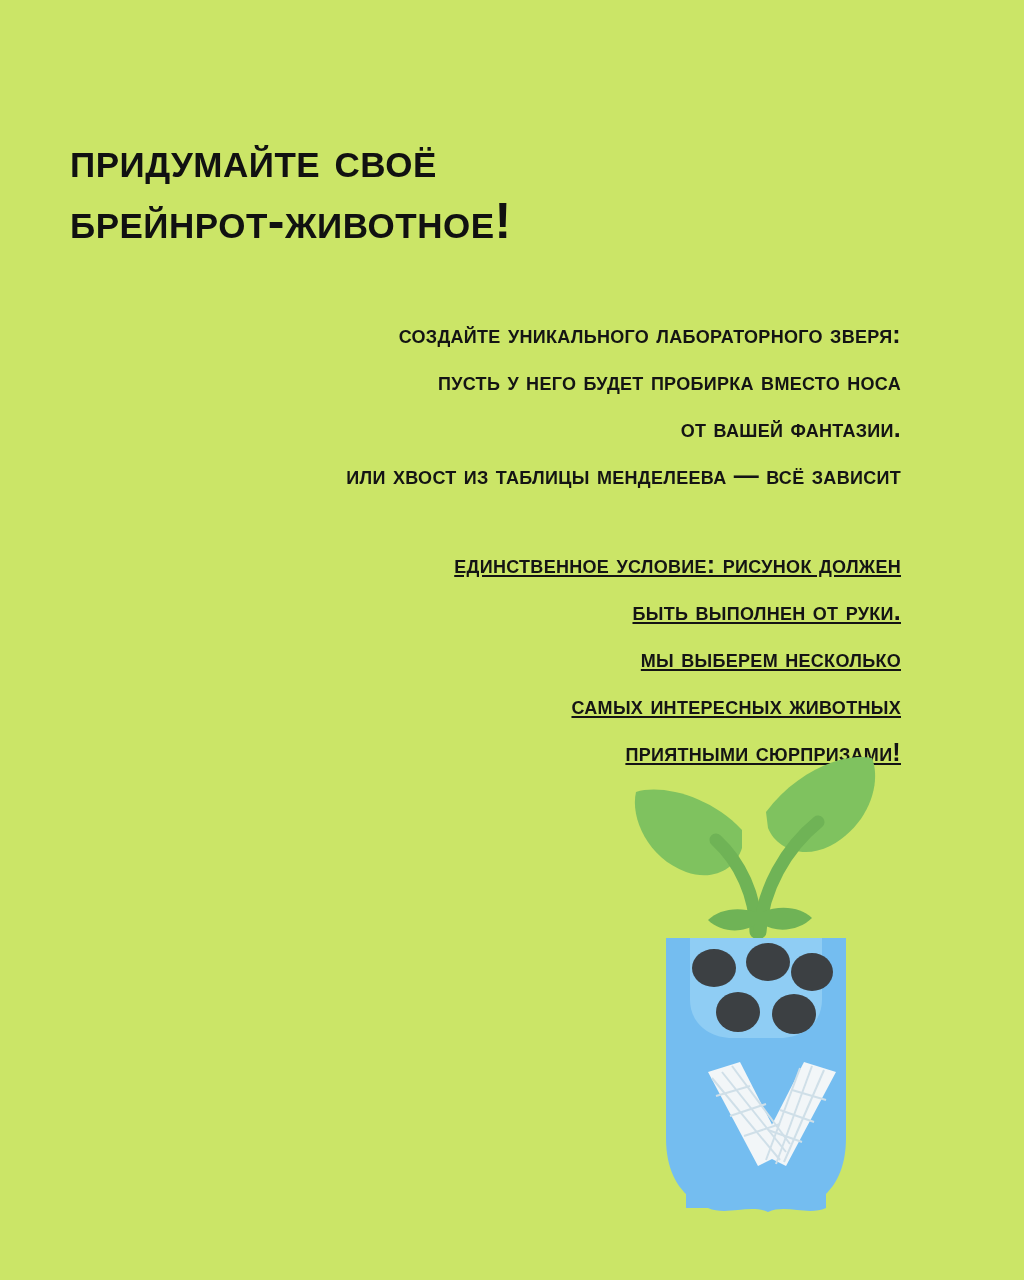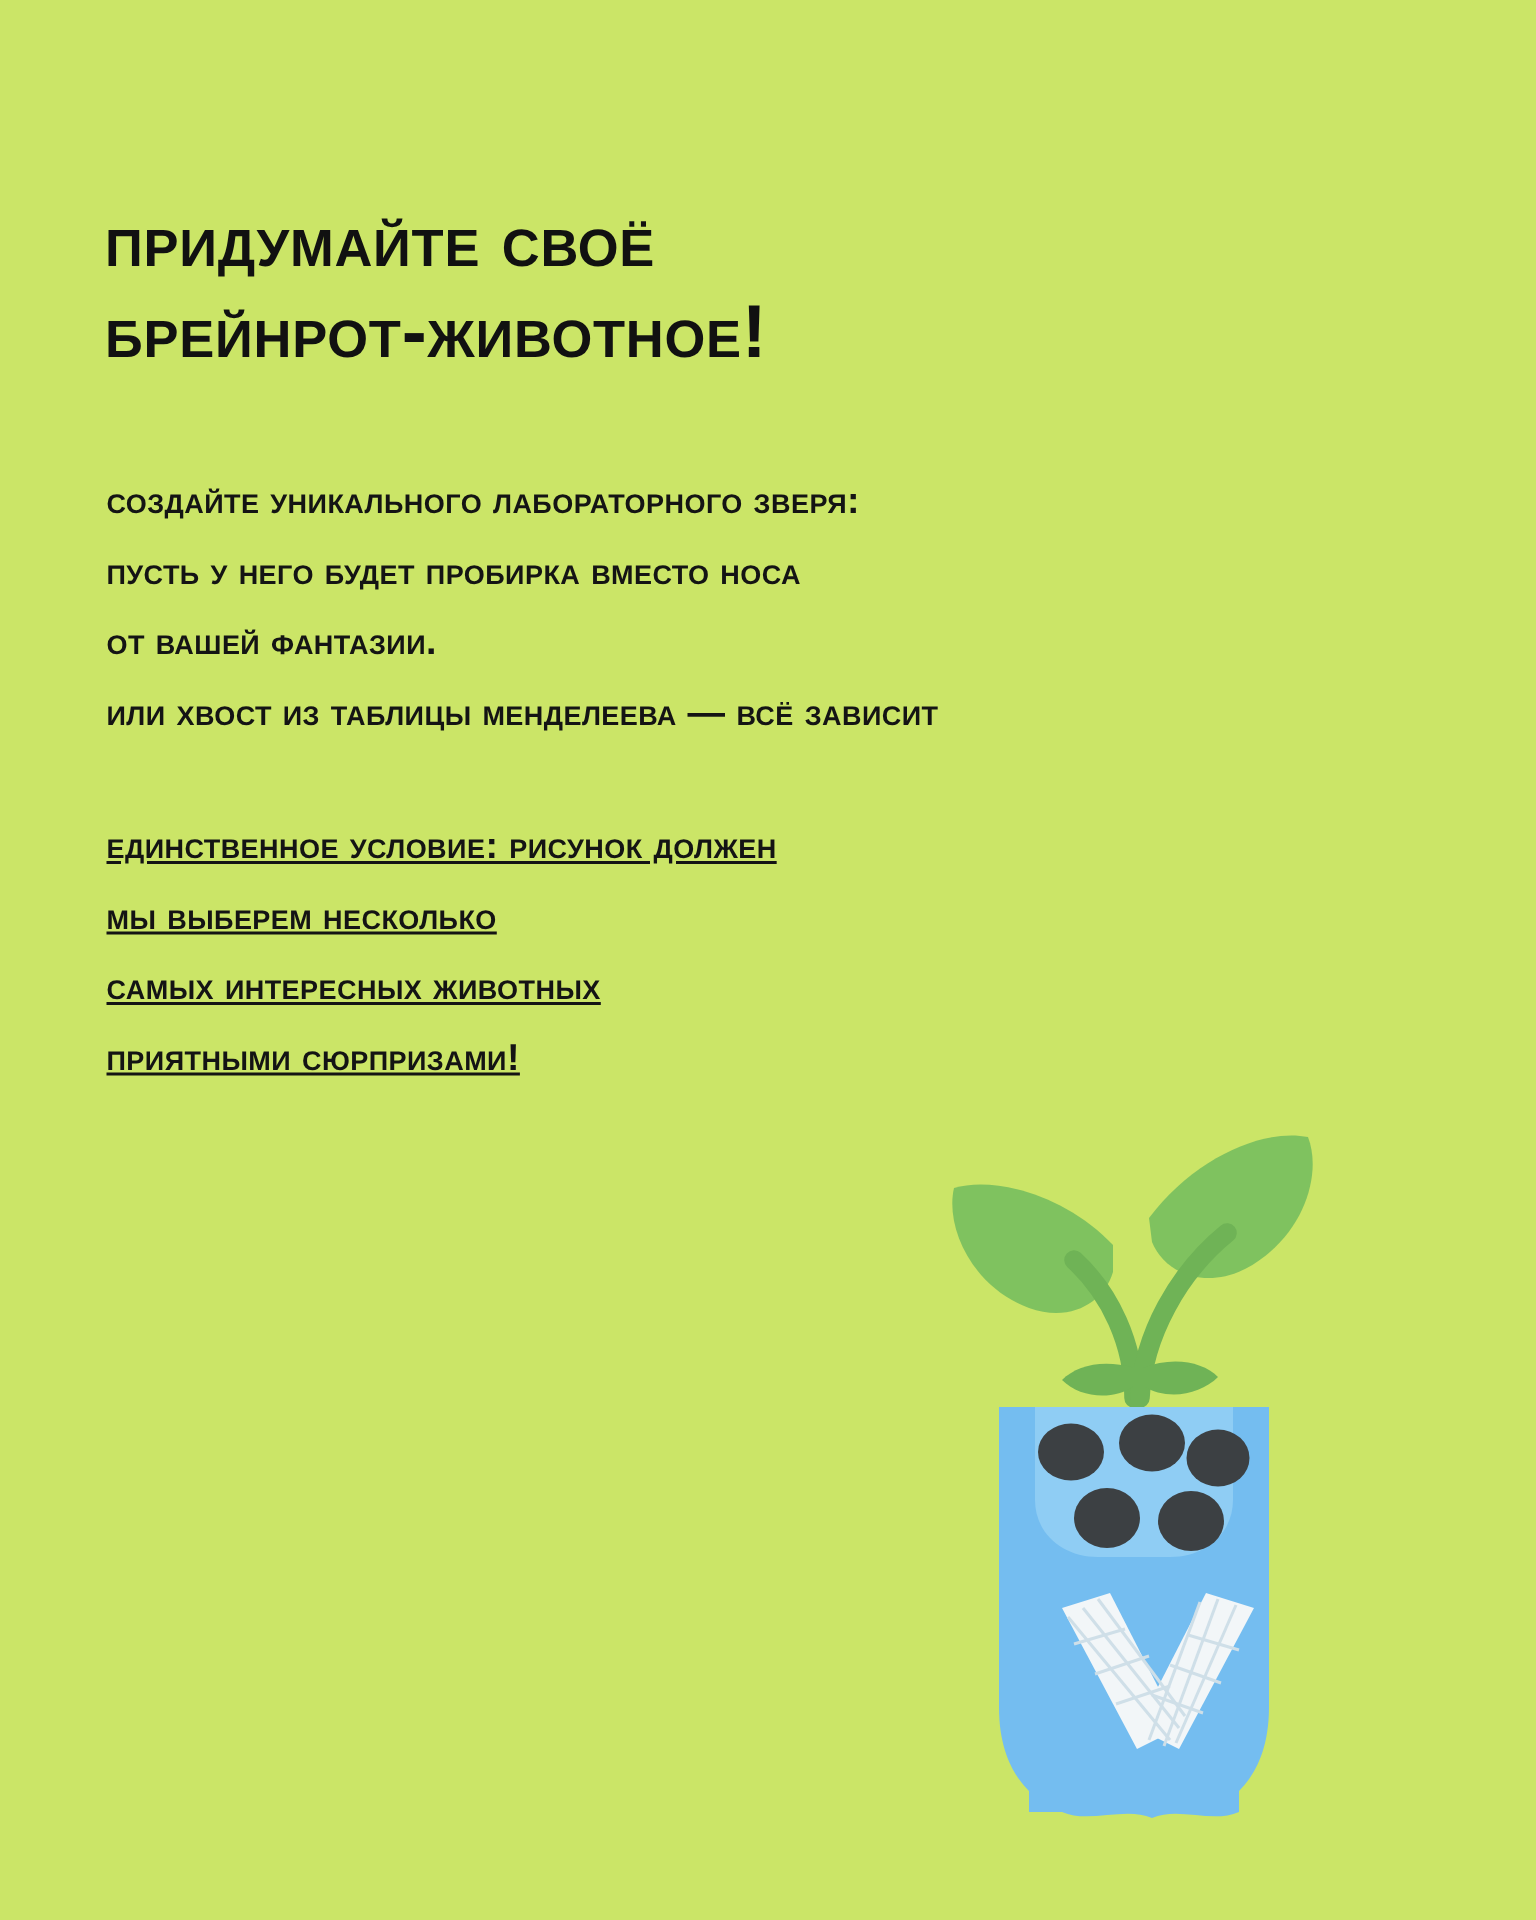--- a/index.html
+++ b/index.html
@@ -50,20 +50,21 @@
     font-size: 25px;
     line-height: 1.0;
     font-weight: 600;
     font-variant: small-caps;
     text-transform: lowercase;
     letter-spacing: 0.3px;
   }
 
   .para {
     margin: 0 0 34px 0;
+    text-align: right;
   }
   .para:last-child { margin-bottom: 0; }
   .para .line {
     display: block;
     white-space: nowrap;
     padding: 0 0 22px 0;
   }
   .para .line:last-child { padding-bottom: 0; }
 
   
@@ -92,20 +93,21 @@
 
     <div class="para" id="p1">
       <span class="line">Создайте уникального лабораторного зверя:</span>
       <span class="line">пусть у него будет пробирка вместо носа</span>
       <span class="line">от вашей фантазии.</span>
       <span class="line">или хвост из таблицы Менделеева — всё зависит</span>
     </div>
 
     <div class="para" id="p2">
       <span class="line">Единственное условие: рисунок должен</span>
+      <span class="line">быть выполнен от руки.</span>
       <span class="line">Мы выберем несколько</span>
       <span class="line">самых интересных животных</span>
       <span class="line">приятными сюрпризами!</span>
     </div>
 
 
   </div>
 
   <div class="plant">
     <svg viewBox="0 0 330 520" width="330" height="520" xmlns="http://www.w3.org/2000/svg">

